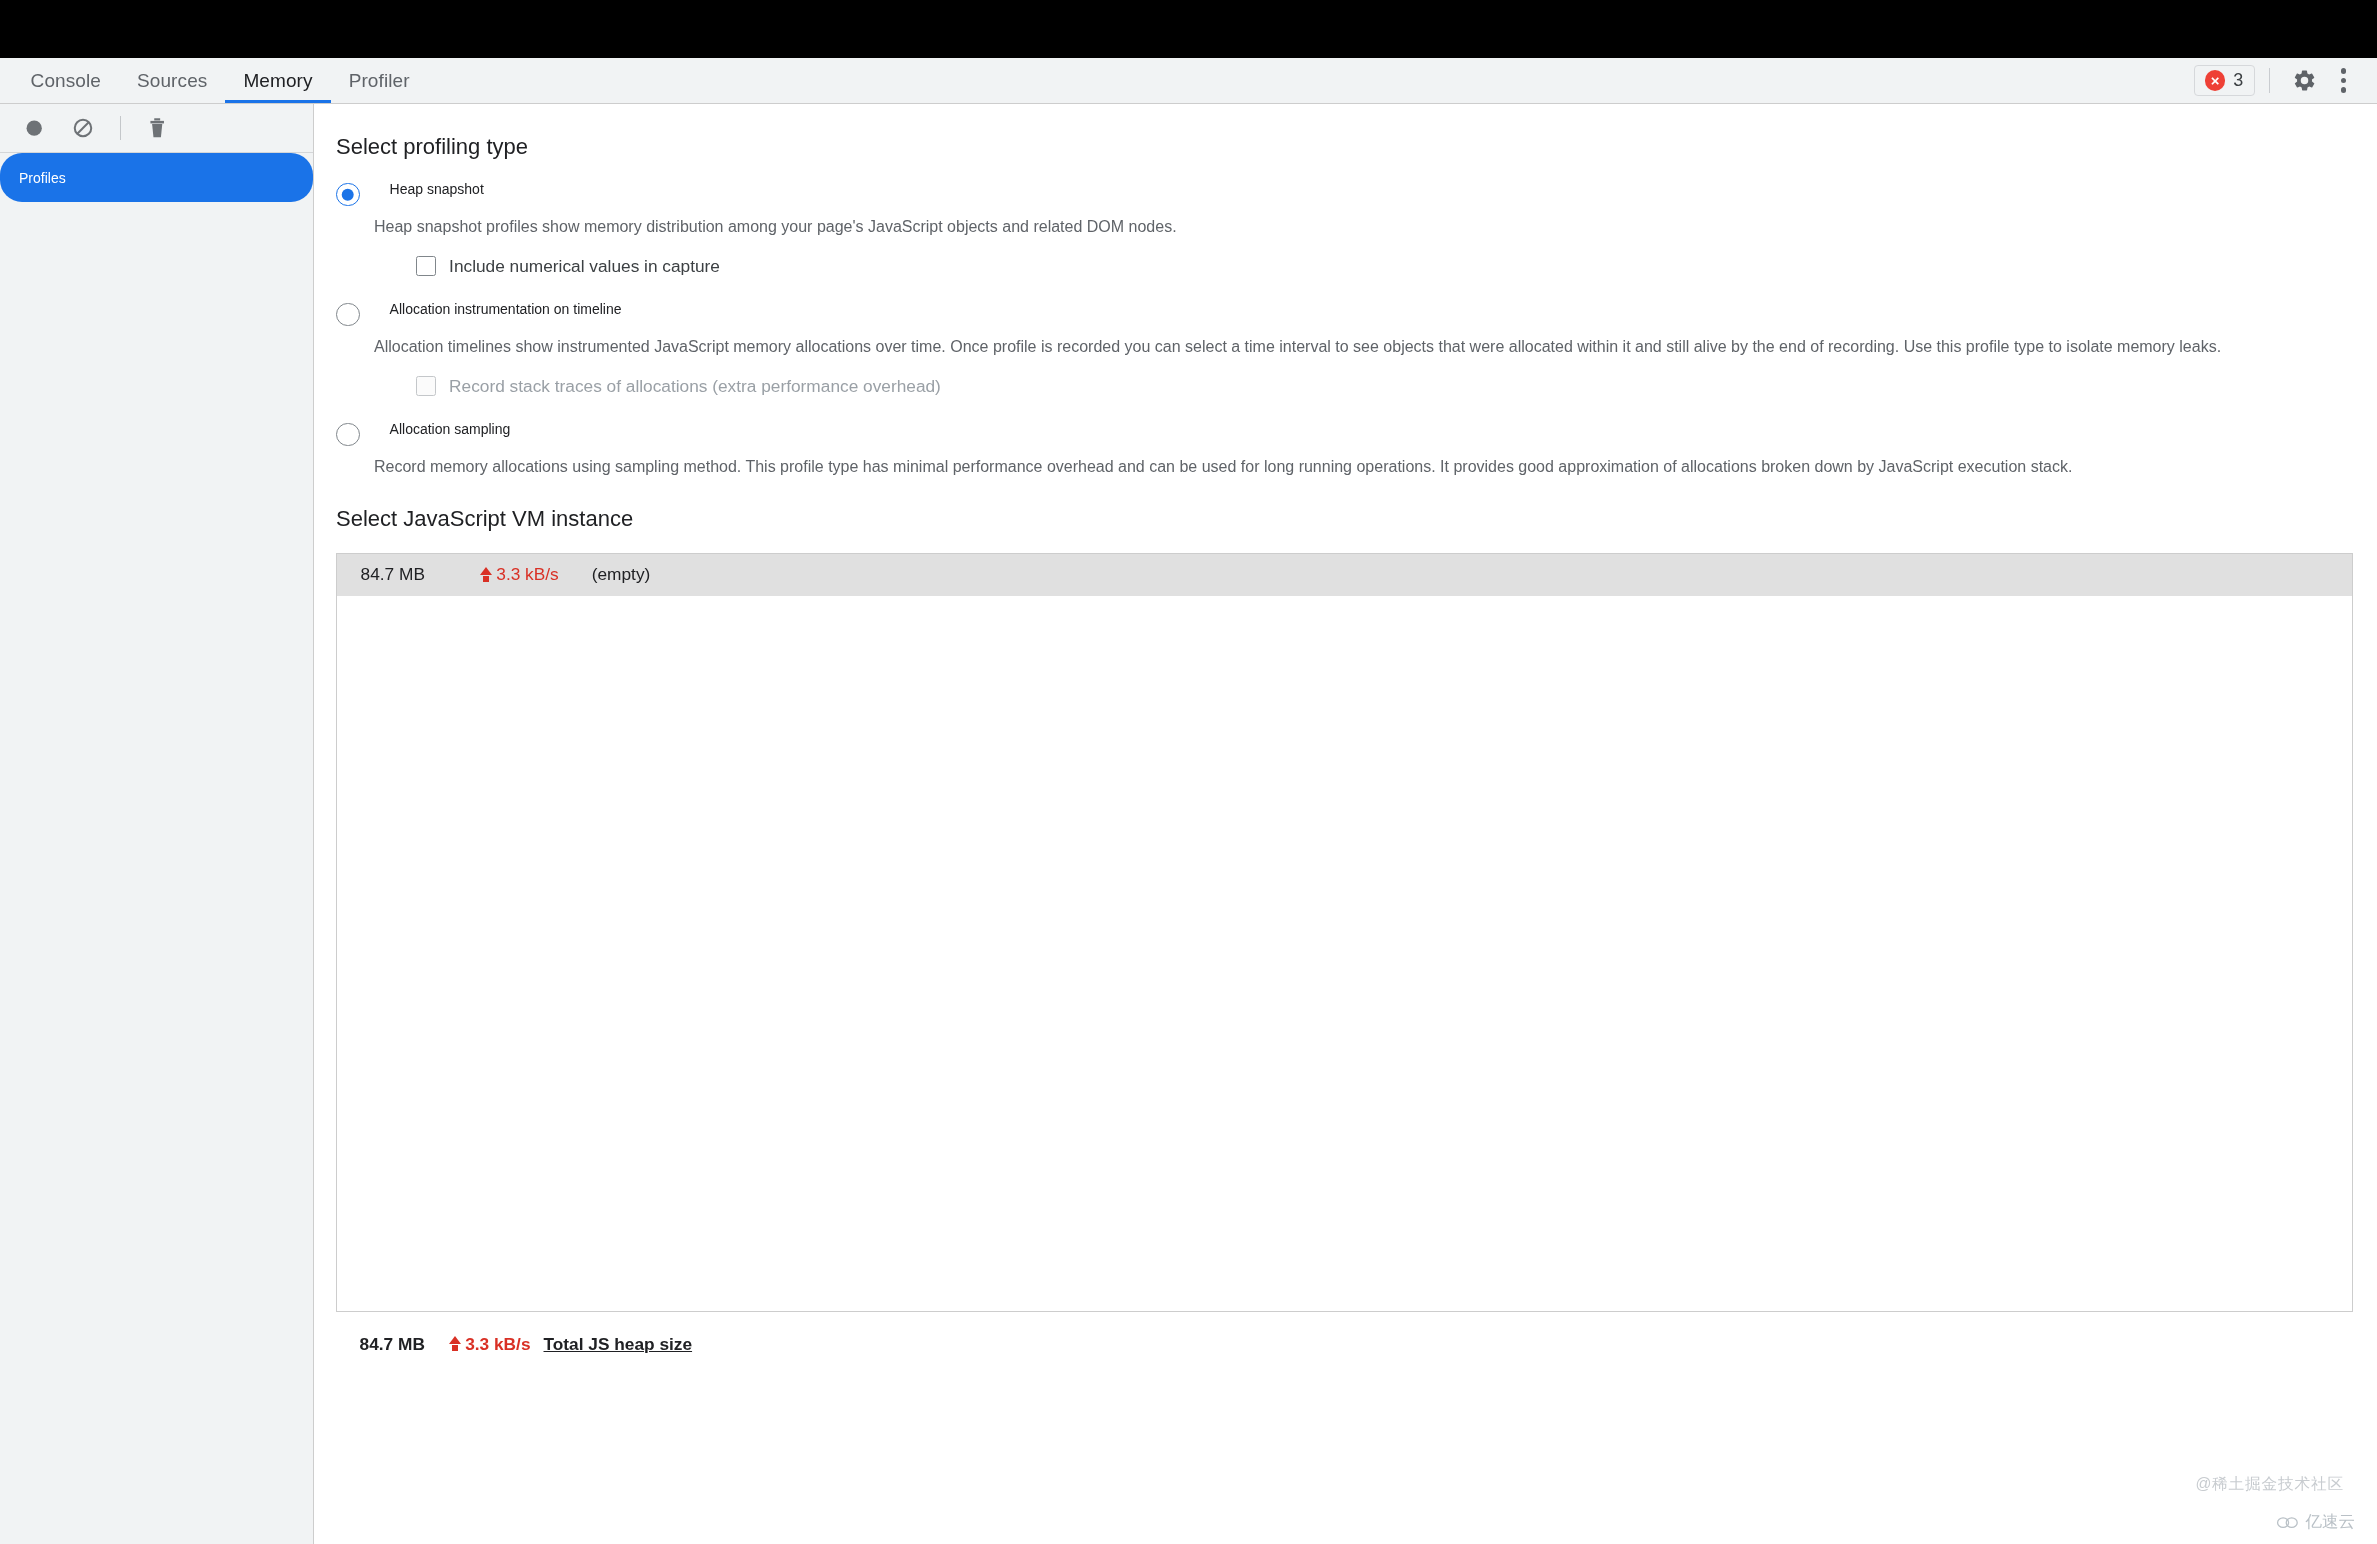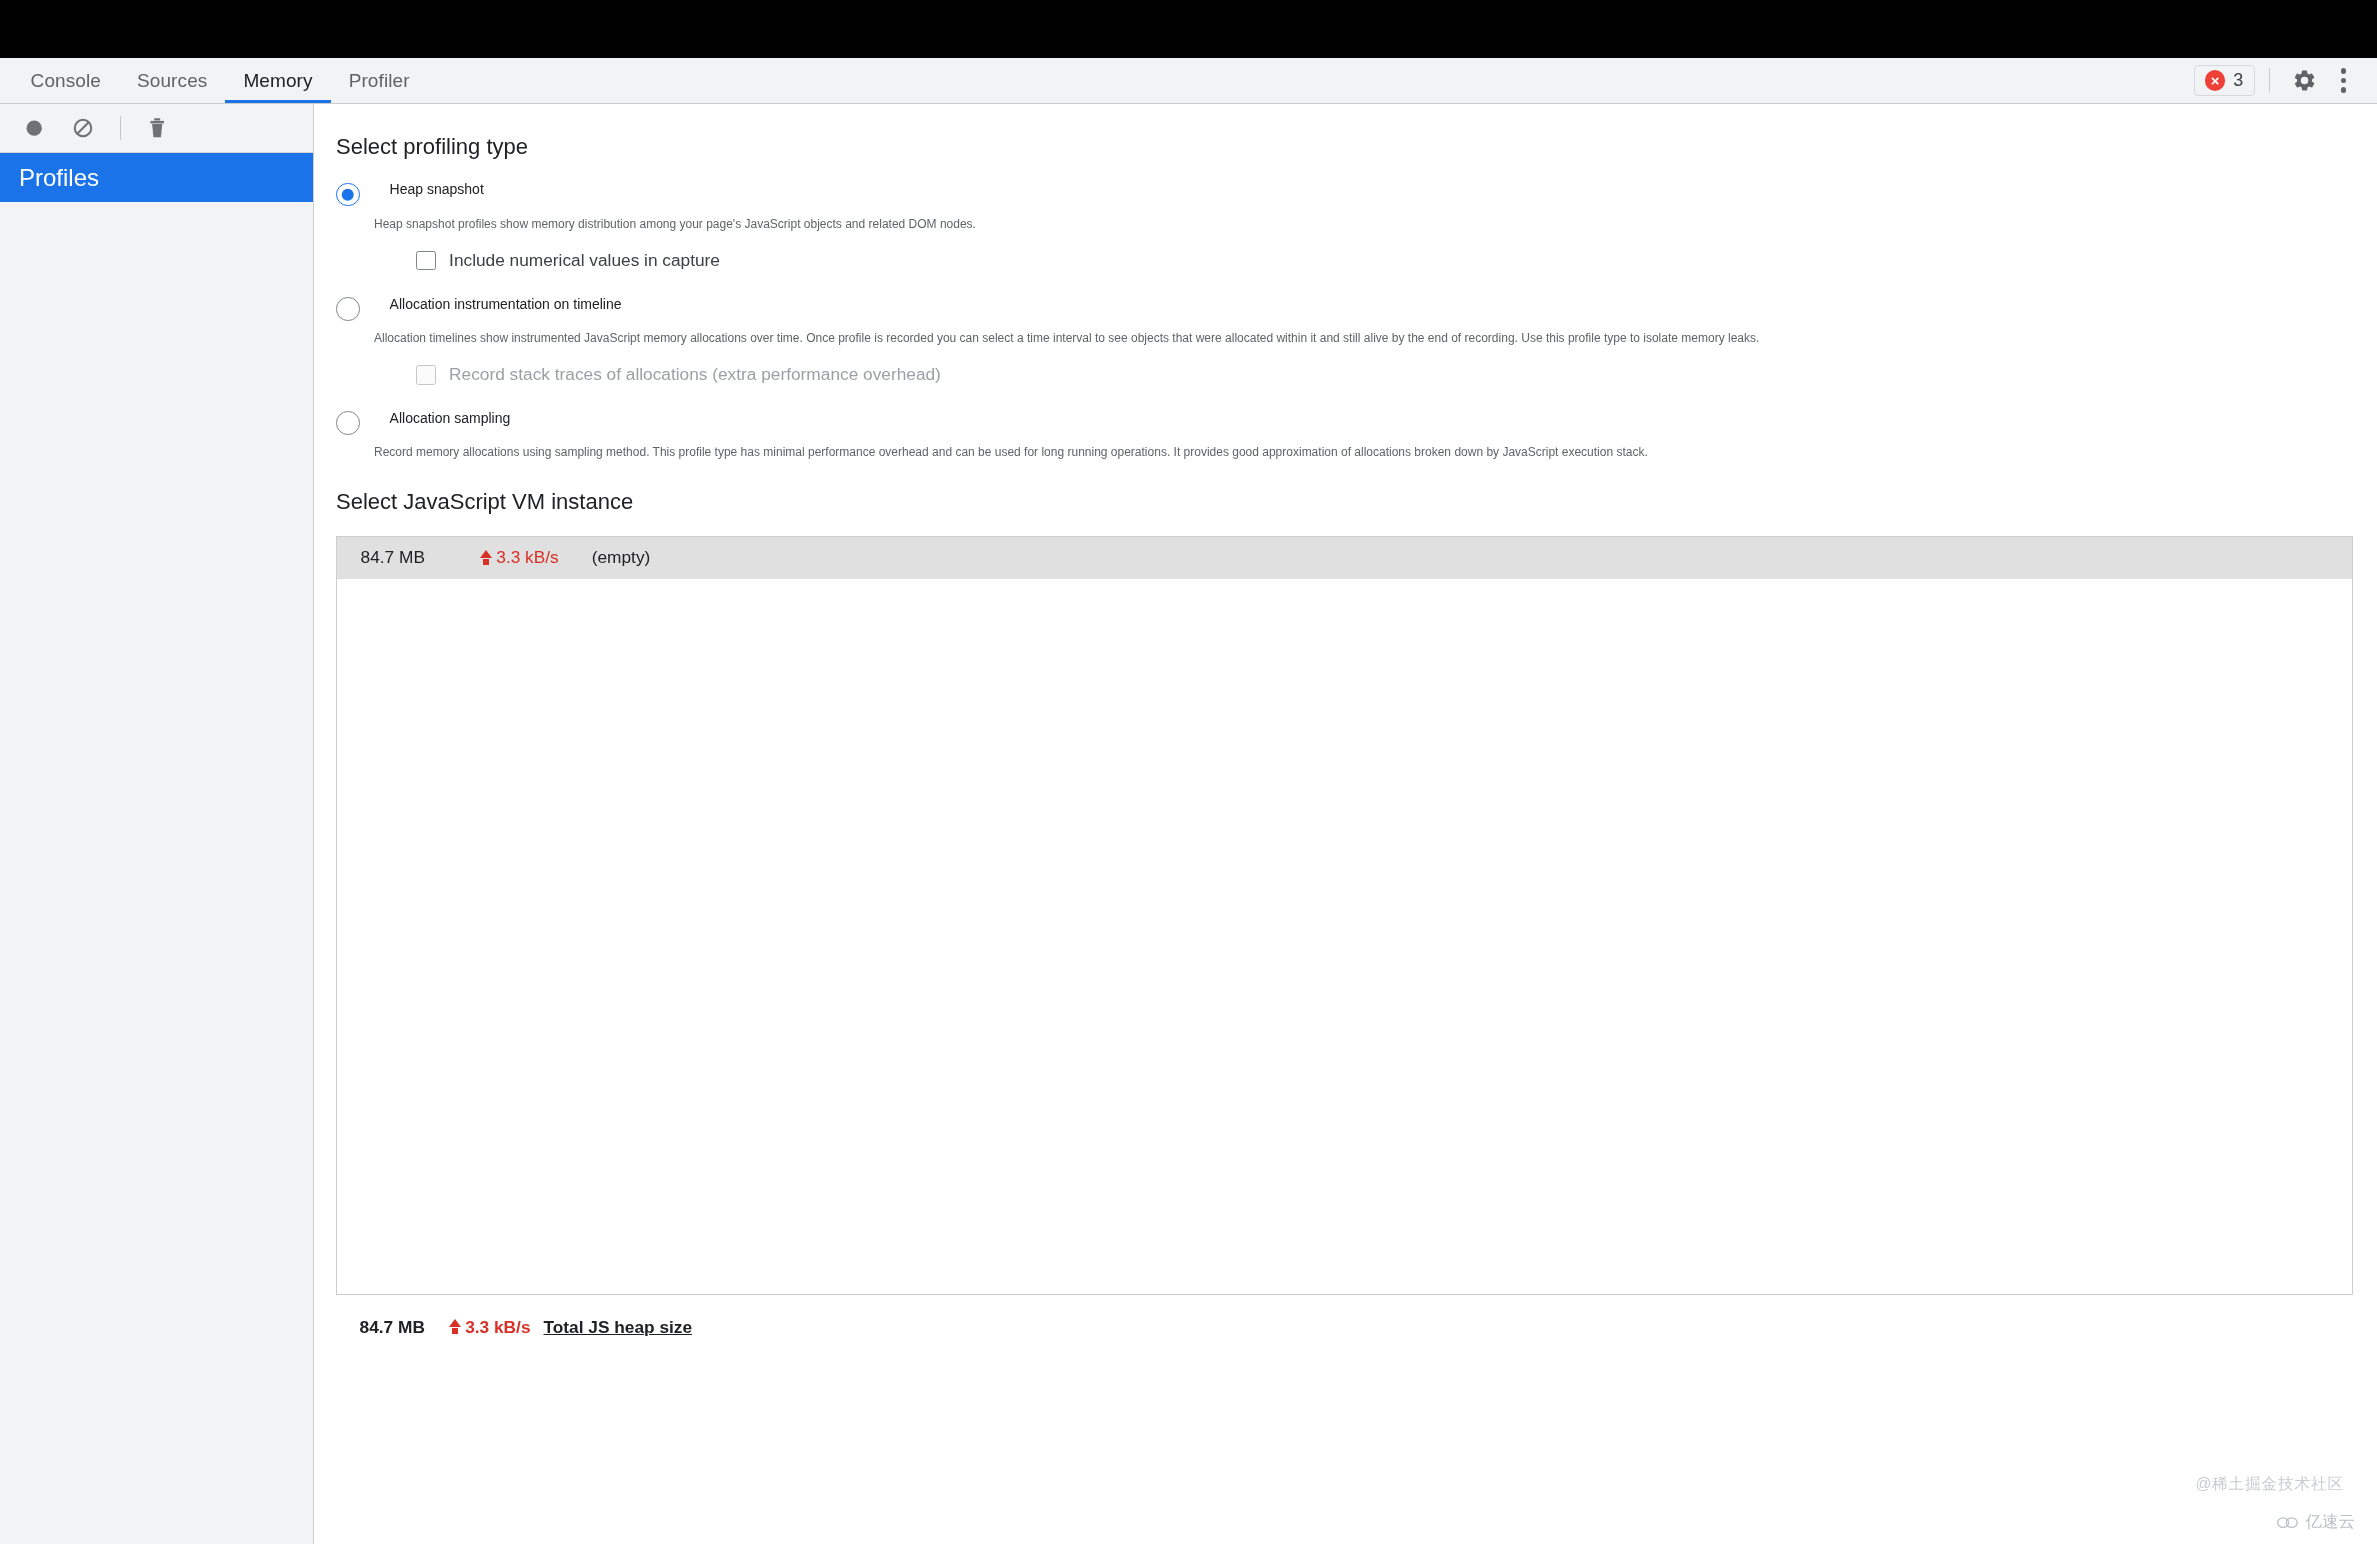--- a/index.html
+++ b/index.html
@@ -85,22 +85,23 @@
   }
   .tb-icon {
     width: 41px; height: 41px;
     display: flex; align-items: center; justify-content: center;
   }
   .tb-sep { width: 0.8px; height: 23.6px; background: #c4c7ca; margin: 0 7.9px; }
   .side-item {
     height: 49px; width: 100%;
     display: flex; align-items: center;
     padding-left: 19px;
-    font-size: 24px;
+    font-size: 14px;
     color: #3c4043;
+    border-radius: 22px;
   }
   .side-item.selected { background: #1a73e8; color: #ffffff; }
 
   
   .main {
     position: absolute; top: 112px; left: 314px;
     width: 2063px; height: 1440px;
     background: #ffffff;
     padding: 22px 0 0 22px;
   }
@@ -120,21 +121,21 @@
   .radio.checked::after {
     content:""; position:absolute; left:50%; top:50%;
     width: 12.6px; height: 12.6px; border-radius:50%;
     background: #1a73e8; transform: translate(-50%,-50%);
   }
   .opt-label {
     font-size: 14px; color: #202124;
     margin-left: 30px; line-height: 1.35;
   }
   .opt-desc {
-    font-size: 12px; color: #5f6368;
+    font-size: 16px; color: #5f6368;
     line-height: 1.42;
     margin: 9.4px 0 0 38px;
     max-width: 2001px;
   }
   .check-row {
     display: flex; align-items: center;
     margin: 17.3px 0 0 38px;
     padding-left: 42px;
   }
   .checkbox {

